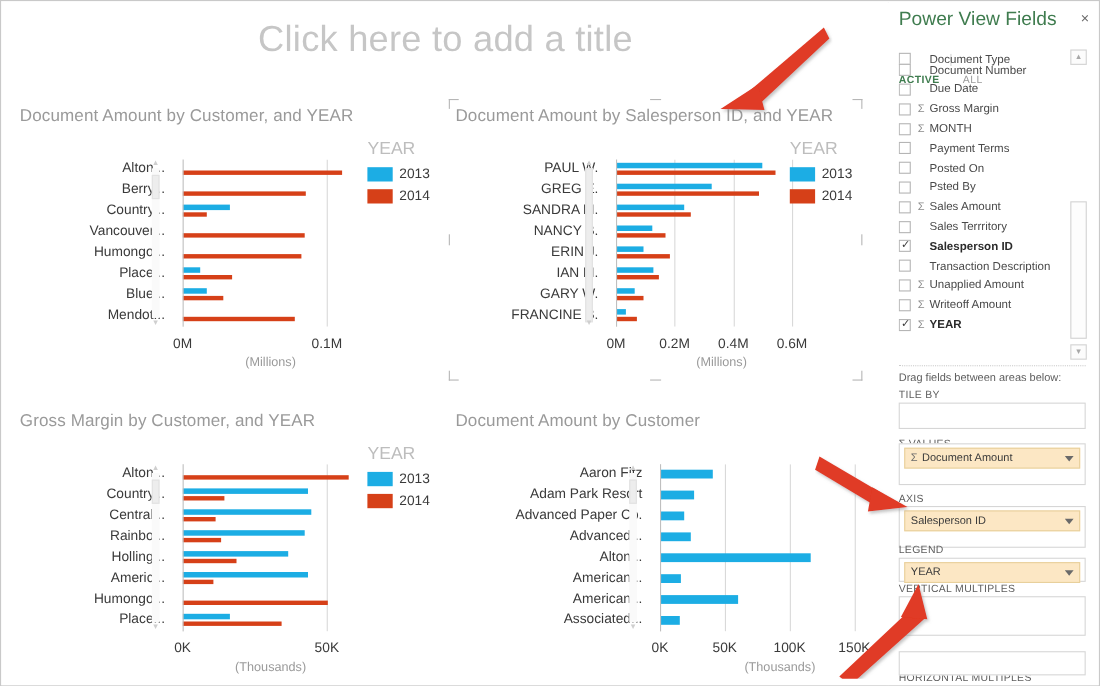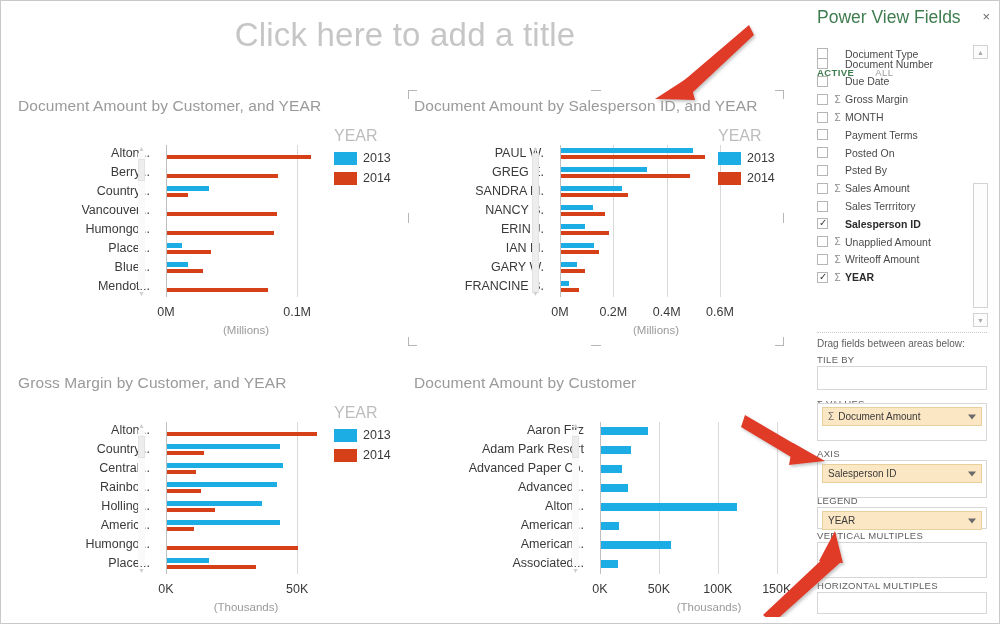--- a/index.html
+++ b/index.html
@@ -433,20 +433,25 @@
           <span class="sig empty">Σ</span>
           <span class="fname">Sales Terrritory</span>
         </div>
         <div class="field-row sel">
           <span class="chk on"></span>
           <span class="sig empty">Σ</span>
           <span class="fname">Salesperson ID</span>
         </div>
         <div class="field-row">
           <span class="chk"></span>
+          <span class="sig empty">Σ</span>
+          <span class="fname">Transaction Description</span>
+        </div>
+        <div class="field-row">
+          <span class="chk"></span>
           <span class="sig">Σ</span>
           <span class="fname">Unapplied Amount</span>
         </div>
         <div class="field-row">
           <span class="chk"></span>
           <span class="sig">Σ</span>
           <span class="fname">Writeoff Amount</span>
         </div>
         <div class="field-row sel">
           <span class="chk on"></span>
@@ -484,21 +489,21 @@
         </div>
         <div class="zone-label" style="top: 493px;">LEGEND</div>
         <div class="zone-box" style="top: 505px; height: 22px;">
           <div class="pill" style="top: 3px;">
             <span class="ptxt">YEAR</span>
             <span class="pcaret"></span>
           </div>
         </div>
         <div class="zone-label" style="top: 528px;">VERTICAL MULTIPLES</div>
         <div class="zone-box" style="top: 540px; height: 36px;"></div>
-        <div class="zone-label" style="top: 578px;">HORIZONTAL MULTIPLES</div>
+        <div class="zone-label" style="top: 609px;">HORIZONTAL MULTIPLES</div>
         <div class="zone-box" style="top: 590px; height: 22px;"></div>
       </div>
   </div>
 
   <svg class="arrow" style="left:624px;top:20px;width:132px;height:84px" viewBox="0 0 132 84">
     <defs>
         <filter id="sh1" x="-30%" y="-30%" width="180%" height="180%">
       <feDropShadow dx="1.5" dy="2" stdDeviation="1.6" flood-color="#888" flood-opacity=".5"></feDropShadow>
     </filter>
       </defs>

